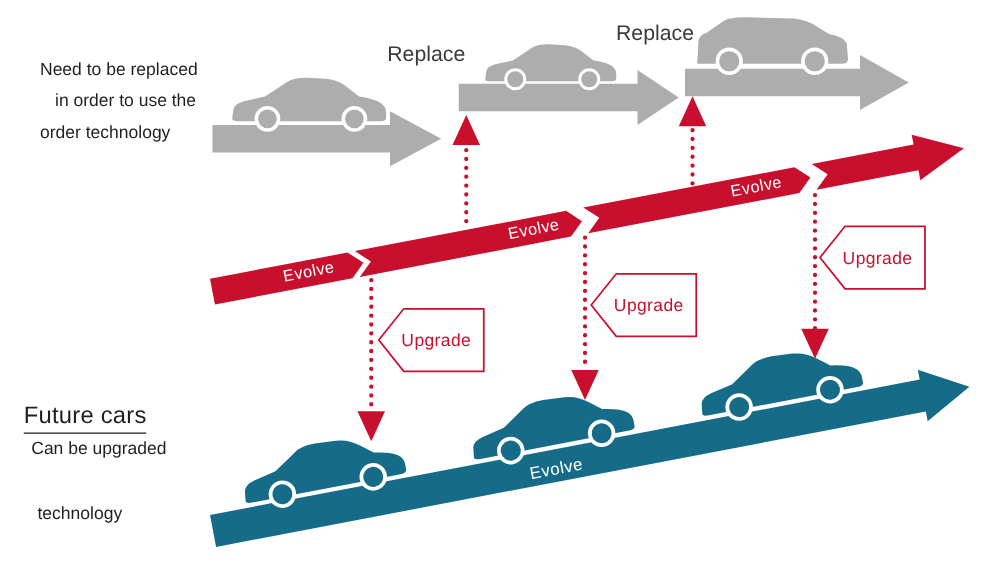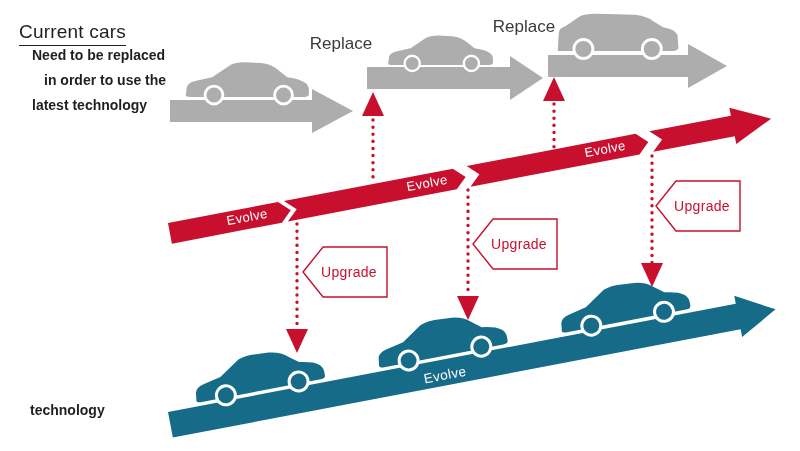--- a/index.html
+++ b/index.html
@@ -8,21 +8,21 @@
     background:#ffffff;
     font-family:"Liberation Sans", sans-serif;
   }
   .stage svg{position:absolute;left:0;top:0;}
   .abs{position:absolute; white-space:nowrap;}
   .center{transform:translate(-50%,-50%);}
   .sec-title{
     font-size:19px; color:var(--text); letter-spacing:.2px;
     border-bottom:1.6px solid var(--text); padding-bottom:2px;
   }
-  .sec-line{font-size:14px; color:var(--text);font-weight:bold;}
+  .sec-line{font-size:14px; color:var(--text);}
   .replace-label{font-size:17px; color:var(--muted-text);}
   .evolve-label{
     font-size:13px; color:#fff; letter-spacing:.4px;
     transform:translate(-50%,-50%) rotate(-10.8deg);
   }
   .upgrade-label{font-size:14px; color:var(--red); letter-spacing:.3px;text-align:right;}
   
   .fill-gray{fill:var(--gray);}
   .fill-red{fill:var(--red);}
   .fill-teal{fill:var(--teal);}
@@ -82,25 +82,26 @@
     <polygon class="upgrade-box" points="656,206 676,181 740,181 740,231 676,231"></polygon>
 
     <g transform="translate(168,412) rotate(-10.8)">
       <polygon class="fill-teal" points="0,0 578,0 578,-8 616,13 578,34 578,26 0,26"></polygon>
       <use href="#sedan" class="car-teal" transform="translate(26,-46.5)"></use>
       <use href="#sedan" class="car-teal" transform="translate(212,-46.5)"></use>
       <use href="#sedan" class="car-teal" transform="translate(398,-46.5)"></use>
     </g>
   </svg>
 
-  <div class="abs sec-title" style="left:19px; top:21px;">Current cars</div>
   <div class="abs sec-line" style="left:32px; top:47px;">Need to be replaced</div>
   <div class="abs sec-line" style="left:32px; top:72px;margin-left:12px;">in order to use the</div>
-  <div class="abs sec-line" style="left:32px; top:97px;">latest technology</div>
+  <div class="abs sec-line" style="left:32px; top:97px;">order technology</div>
 
+  <div class="abs sec-title" style="left:19px; top:322px;">Future cars</div>
+  <div class="abs sec-line" style="left:25px; top:350px;">Can be upgraded</div>
   <div class="abs sec-line" style="left:30px; top:402px;">technology</div>
 
   <div class="abs replace-label center" style="left:341px; top:44px;">Replace</div>
   <div class="abs replace-label center" style="left:524px; top:27px;">Replace</div>
 
   <div class="abs evolve-label" style="left:247px; top:217px;">Evolve</div>
   <div class="abs evolve-label" style="left:427px; top:183px;">Evolve</div>
   <div class="abs evolve-label" style="left:605px; top:149px;">Evolve</div>
 
   <div class="abs evolve-label" style="left:445px; top:375px; font-size:13.5px;">Evolve</div>

